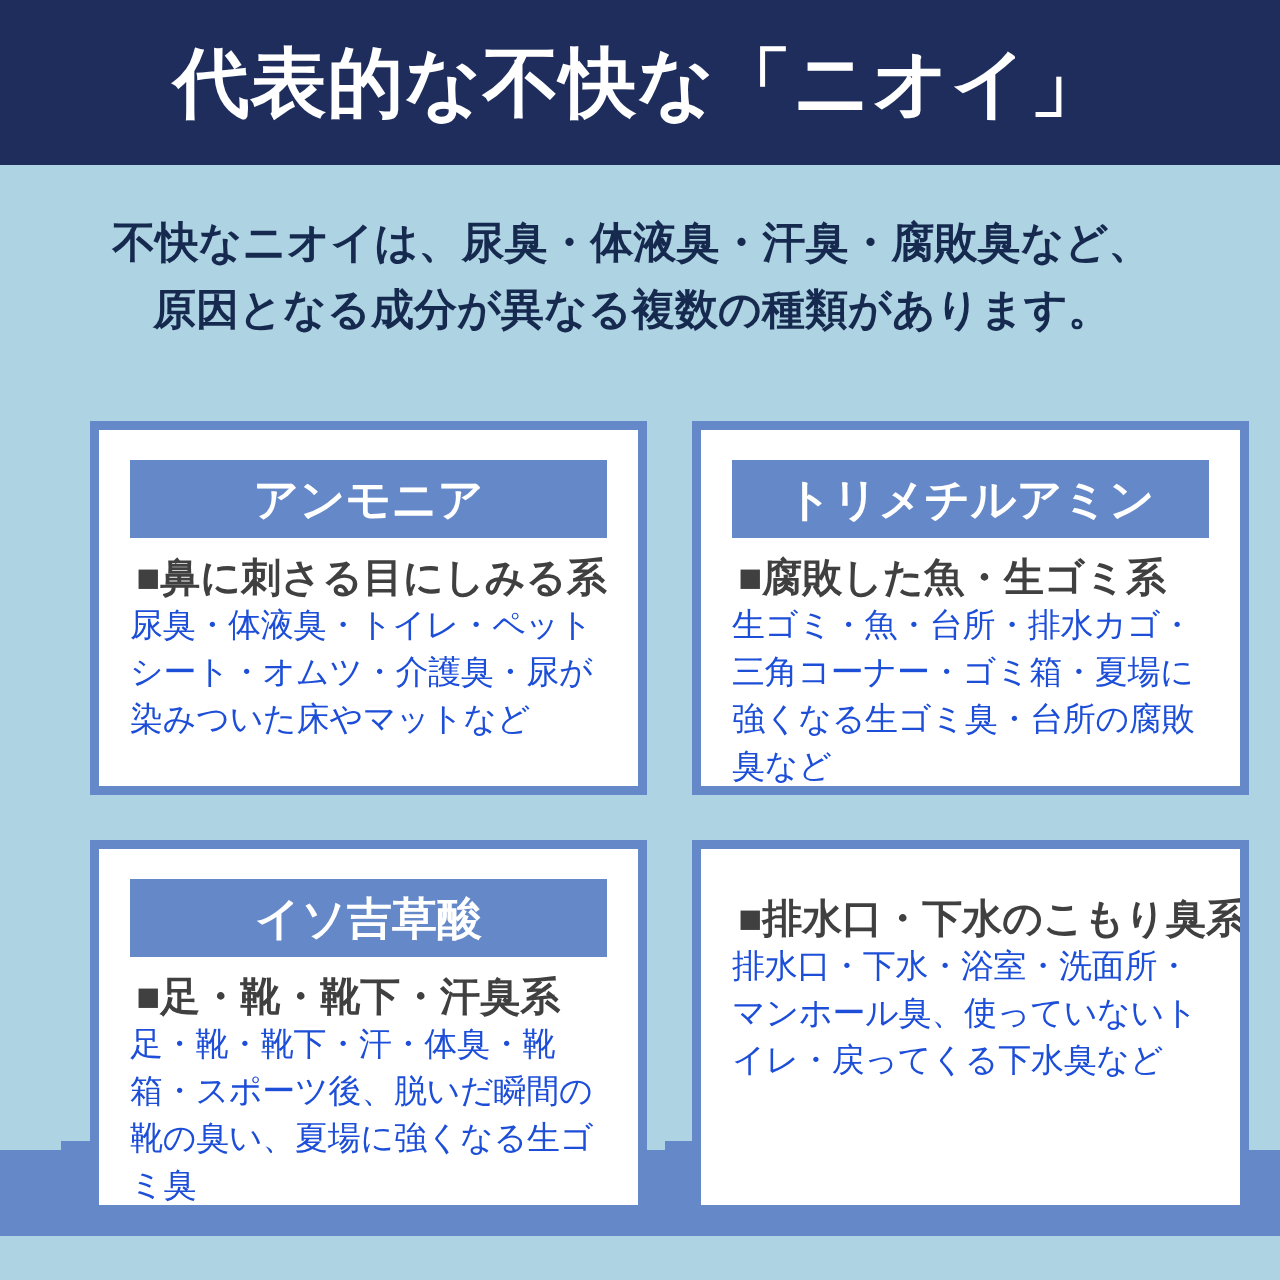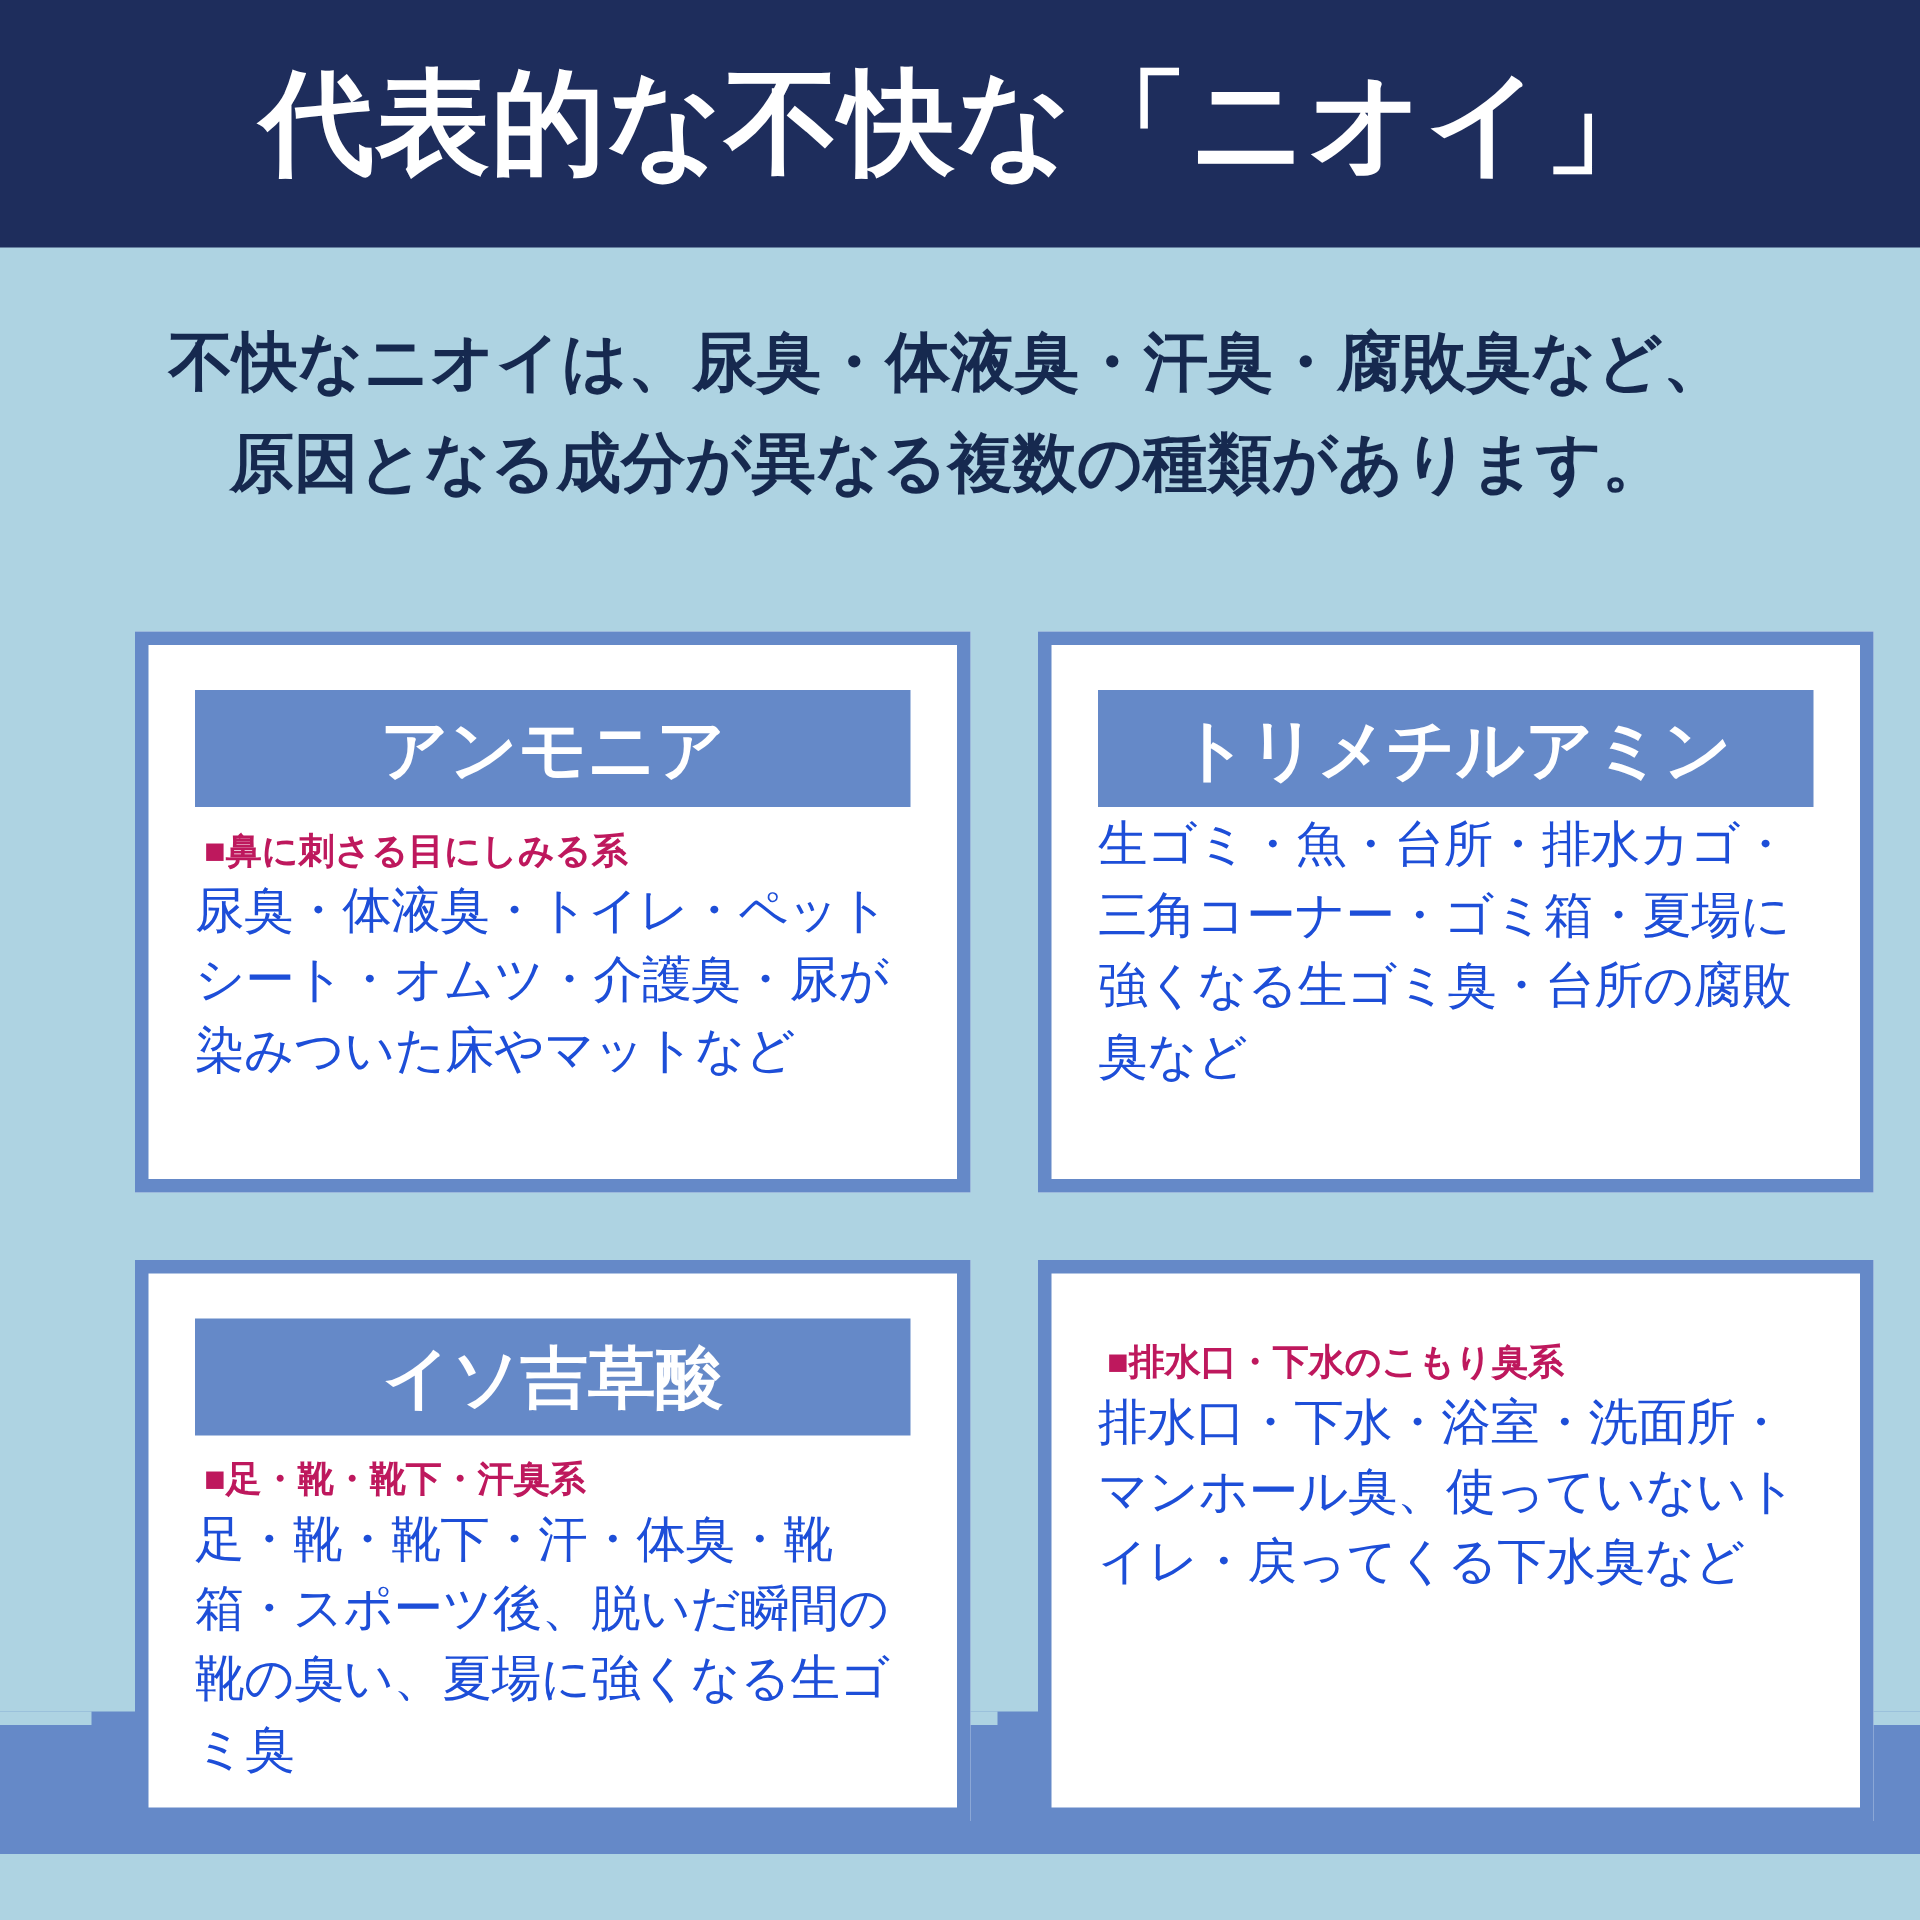--- a/index.html
+++ b/index.html
@@ -81,22 +81,22 @@
   .card-header-text {
     color: #ffffff;
     font-size: 45px;
     font-weight: bold;
     line-height: 1;
     white-space: nowrap;
   }
 
   .card-subhead {
     margin-top: 16px;
-    color: #be185d;
-    font-size: 24px;
+    color: #404040;
+    font-size: 40px;
     font-weight: bold;
     line-height: 1.15;
     white-space: nowrap;
     padding-left: 6px;
   }
 
   .card-body {
     margin-top: 2px;
     color: #1d4ed8;
     font-size: 33px;
@@ -168,20 +168,21 @@
       <span class="card-header-text">アンモニア</span>
     </div>
     <div class="card-subhead">■鼻に刺さる目にしみる系</div>
     <div class="card-body">尿臭・体液臭・トイレ・ペットシート・オムツ・介護臭・尿が染みついた床やマットなど</div>
   </div>
 
   <div class="card">
     <div class="card-header">
       <span class="card-header-text">トリメチルアミン</span>
     </div>
+    <div class="card-subhead">■腐敗した魚・生ゴミ系</div>
     <div class="card-body">生ゴミ・魚・台所・排水カゴ・三角コーナー・ゴミ箱・夏場に強くなる生ゴミ臭・台所の腐敗臭など</div>
   </div>
 
   <div class="card">
     <div class="card-header">
       <span class="card-header-text">イソ吉草酸</span>
     </div>
     <div class="card-subhead">■足・靴・靴下・汗臭系</div>
     <div class="card-body">足・靴・靴下・汗・体臭・靴箱・スポーツ後、脱いだ瞬間の靴の臭い、夏場に強くなる生ゴミ臭</div>
   </div>

